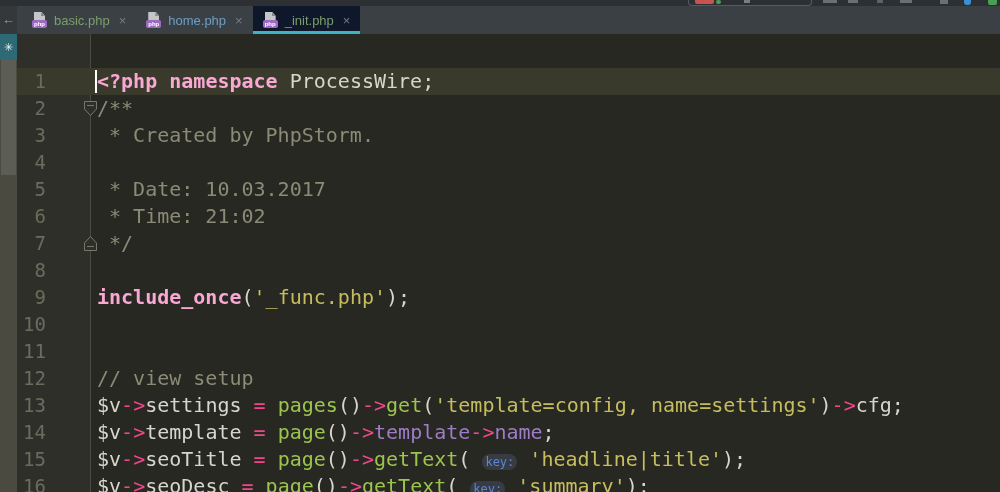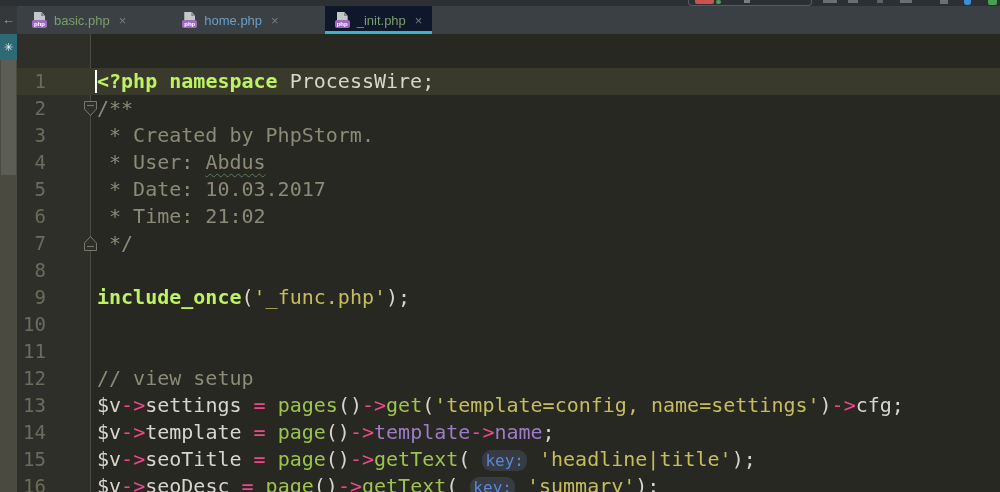--- a/index.html
+++ b/index.html
@@ -5,21 +5,21 @@
   * { margin:0; padding:0; box-sizing:border-box; }
   html,body { width:1000px; height:492px; overflow:hidden; background:#282822;
               font-family:"Liberation Sans", sans-serif; position:relative; }
 
   
   .topstrip { position:absolute; top:0; left:0; width:1000px; height:6px; background:#2c3033; z-index:6; }
   .topstrip .frag { position:absolute; top:0; }
 
   
   .tabbar { position:absolute; top:6px; left:0; width:1000px; height:28px; background:#3b4045;
-            display:flex; padding-left:22px; z-index:4;gap:36px; }
+            display:flex; padding-left:22px; z-index:4; }
   .tab { display:flex; align-items:center; gap:7px; padding:0 10px; position:relative; cursor:default; }
   .tab.active { background:#0f172a; }
   .tab.active .underline { position:absolute; left:0; right:0; bottom:0; height:3px; background:#3cb4c6; }
   .tab-label { font-size:13px; }
   .green { color:#7b9e6b; } .blue { color:#6d9ec6; }
   .close { color:#767c7e; font-size:13px; margin-left:2px; }
 
   .fileicon { width:15px; height:16px; position:relative; flex:none; }
   .fileicon .page { position:absolute; left:2px; top:0; width:11px; height:13px; background:#c3c8c6;
                     clip-path:polygon(0 0,70% 0,100% 30%,100% 100%,0 100%); }
@@ -45,30 +45,30 @@
   .rows { position:absolute; left:0; top:34px; width:100%; }
   .row { position:absolute; left:0; width:983px; height:27px; }
   .row.current { background:#3a3a2c; }
   .num { position:absolute; left:0; top:0; width:29px; height:27px; text-align:right;
          font-family:"DejaVu Sans Mono", monospace; font-size:19px; line-height:27px; color:#6c6c5e; }
   .fold { position:absolute; left:66px; top:5px; width:15px; height:17px; }
   .code { position:absolute; left:80px; top:0; height:27px; line-height:27px;
           font-family:"DejaVu Sans Mono", monospace; font-size:20px; white-space:pre; }
   .caret { position:absolute; left:78px; top:2px; width:2px; height:23px; background:#ffffff; }
 
-  .tk-kw   { color:#bef264; font-weight:bold; }
+  .tk-kw   { color:#f9a8d4; font-weight:bold; }
   .tk-op   { color:#f0478c; }
   .tk-txt  { color:#d6d6cc; }
   .tk-cmt  { color:#8b8b78; }
   .tk-str  { color:#c6bd5e; }
   .tk-fn   { color:#9dc44f;margin-top:28px; }
   .tk-prop { color:#9d7cc8; }
   .tk-typo { color:#8b8b78; text-decoration:underline; text-decoration-style:wavy;
              text-decoration-color:#5d7a5d; text-decoration-thickness:1px; text-underline-offset:4px; }
-  .tk-hint { color:#5a86d7; background:#373c44; border-radius:9px; font-size:16px; padding:1px 3px; }
+  .tk-hint { color:#5a86d7; background:#373c44; border-radius:9px; font-size:12px; padding:1px 3px; }
 </style>
 </head>
 <body>
 
 <div class="topstrip">
   <div class="frag" style="left:688px;width:124px;height:6px;border:1px solid #565b60;border-top:none;border-radius:0 0 4px 4px;"></div>
   <div class="frag" style="left:695px;width:19px;height:4px;background:#c75450;border-radius:0 0 2px 2px;"></div>
   <div class="frag" style="left:716px;width:5px;height:4px;background:#4a9e55;border-radius:2px;"></div>
   <div class="frag" style="left:744px;width:6px;height:3px;background:#787d80;"></div>
   <div class="frag" style="left:823px;width:14px;height:3px;background:#6a6f73;"></div>
@@ -136,21 +136,20 @@
             <line x1="4" y1="5.5" x2="11" y2="5.5" stroke="#787868"></line>
           </svg></div>
         <div class="code"><span class="tk-cmt">/**</span></div>
       </div>
       <div class="row" style="top: 54px;">
         <div class="num">3</div>
         <div class="code"><span class="tk-cmt"> * Created by PhpStorm.</span></div>
       </div>
       <div class="row" style="top: 81px;">
         <div class="num">4</div>
-        <div class="code"><span class="tk-cmt"> * User: </span><span class="tk-typo">Abdus</span></div>
       </div>
       <div class="row" style="top: 108px;">
         <div class="num">5</div>
         <div class="code"><span class="tk-cmt"> * Date: 10.03.2017</span></div>
       </div>
       <div class="row" style="top: 135px;">
         <div class="num">6</div>
         <div class="code"><span class="tk-cmt"> * Time: 21:02</span></div>
       </div>
       <div class="row" style="top: 162px;">

